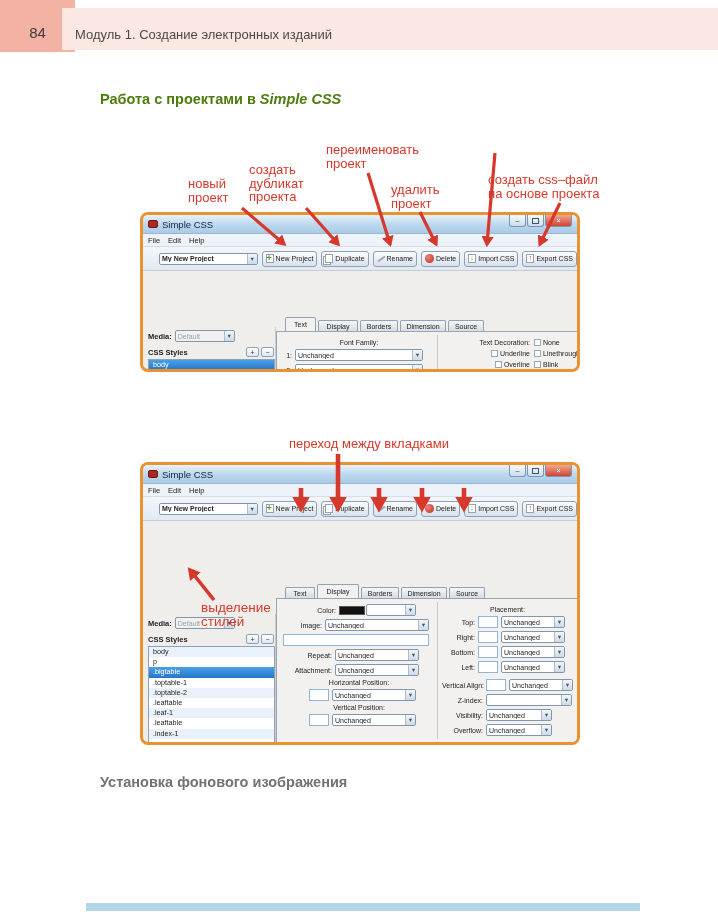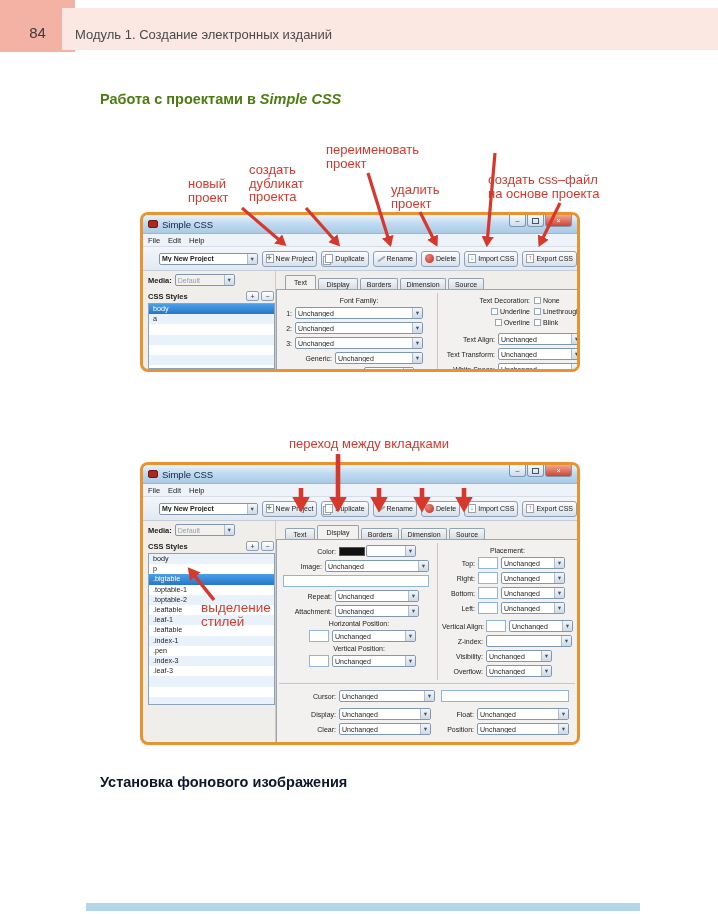--- a/index.html
+++ b/index.html
@@ -13,21 +13,21 @@
           font-weight:normal; font-size:15px; color:#3c3c3c; }
   .chapter { position:absolute; left:62px; top:8px; width:656px; height:42px; background:#fce8e2;
           display:flex; align-items:center; padding:10px 0 0 13px; font-size:13px; color:#4a4a4a; }
   .banner { position:absolute; left:86px; top:63px; width:554px; height:20px; background:#b3d7e8;
           border-bottom:2px solid #94c2d9; display:flex; align-items:center; justify-content:center;
           font-size:13px; color:#2b2b2b; }
   .h1 { position:absolute; left:100px; top:91px; font-weight:bold; font-size:14.5px; color:#4d7c0f; }
   .h2 { position:absolute; left:86px; top:388px; width:564px; font-weight:bold; font-size:14.5px;
         line-height:18px; color:#262626; }
   .h2 .jline { display:block; text-align:justify; text-align-last:justify; text-indent:16px; }
-  .h3 { position:absolute; left:100px; top:774px; font-weight:bold; font-size:14.5px; color:#0f172a; }
+  .h3 { position:absolute; left:100px; top:774px; font-weight:bold; font-size:14.5px; color:#737373; }
   .para { position:absolute; left:86px; top:792px; width:558px; font-size:14px; line-height:18.5px;
           color:#2e2e2e; text-indent:16px; }
   .footband { position:absolute; left:86px; top:903px; width:554px; height:8px; background:#b3d7e8; }
   em { font-style:italic; }
 
   
   .co { position:absolute; color:#d6392c; font-size:13px; line-height:13.5px;
         white-space:pre-line; z-index:40; }
   .overlay { position:absolute; left:0; top:0; z-index:45; pointer-events:none; }
 
@@ -56,21 +56,21 @@
   .ic { position:relative; width:8px; height:9px; background:#fff; border:1px solid #9aa1a8; display:inline-block; }
   .ic-new::after { content:'+'; position:absolute; left:0px; top:-2px; color:#3fa33a; font-weight:bold; font-size:9px; }
   .ic-dup { box-shadow:-2px 2px 0 -1px #fff, -2px 2px 0 0 #9aa1a8; }
   .ic-ren { border:none; background:none; }
   .ic-ren::after { content:''; position:absolute; left:0; top:4px; width:9px; height:2px; background:#9aa8b4;
           transform:rotate(-35deg); border-radius:1px; }
   .ic-del { border:none; background:radial-gradient(circle at 35% 35%, #e8857a, #c0281c); border-radius:50%; width:9px; height:9px; }
   .ic-imp::after { content:'↓'; position:absolute; left:1px; top:-1px; font-size:7px; color:#3fa33a; }
   .ic-exp::after { content:'↑'; position:absolute; left:1px; top:-1px; font-size:7px; color:#c0281c; }
 
-  .wbody { display:flex; height:100%; }
+  .wbody { display:flex; height:100%;align-items:flex-end; }
   .leftpanel { width:137px; padding:3px 0 0 5px; border-right:1px solid #cfcac4; }
   .mrow { display:flex; align-items:center; margin-bottom:2px; }
   .mlabel { font-weight:bold; margin-right:3px; font-size:7.5px; }
   .shead { display:flex; align-items:center; margin:5px 1px 2px 0; }
   .shead .sh-label { flex:1; font-weight:bold; font-size:7.5px; }
   .mini { width:13px; height:10px; border:1px solid #8ba1b9; border-radius:2px;
           background:linear-gradient(#fff,#dfe6ee); font-size:7px; display:flex; align-items:center;
           justify-content:center; margin-left:2px; color:#333; }
   .slist { width:127px; border:1px solid #8ca2b8; background:#fff; overflow:hidden; }
   .slist.odd-stripe   { background:repeating-linear-gradient(#e9f2fb 0 10.2px, #fff 10.2px 20.4px); }

